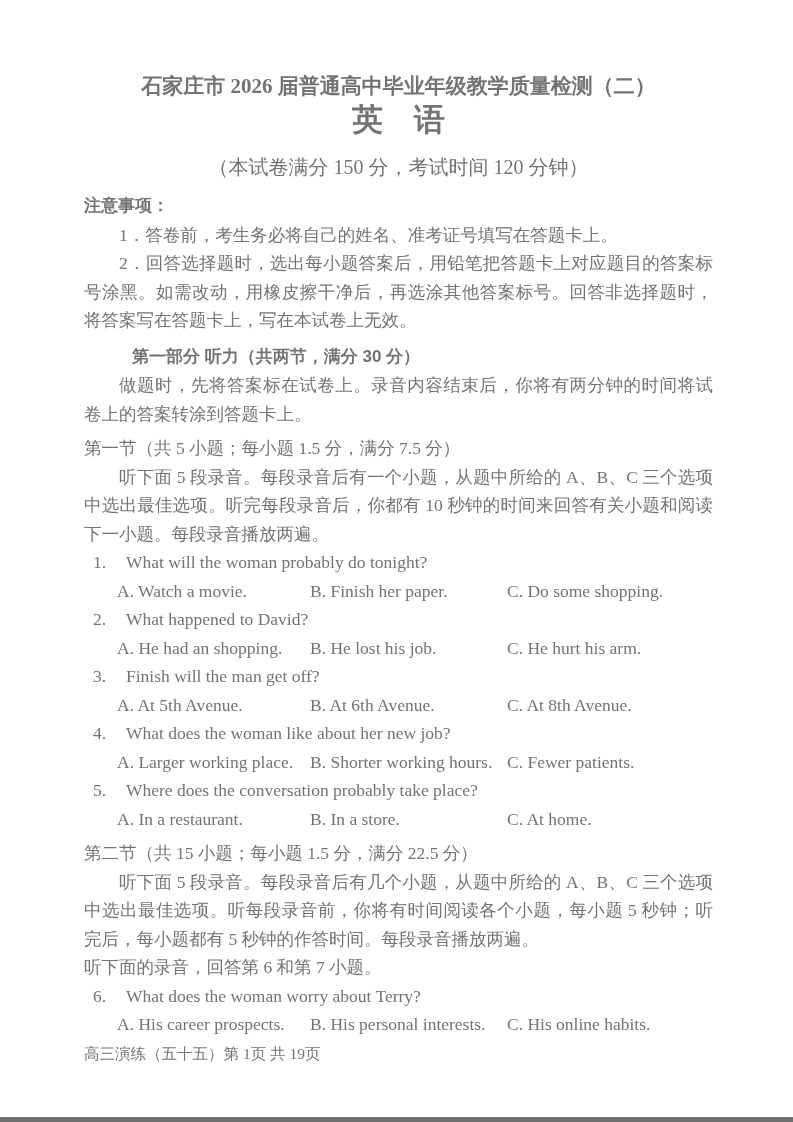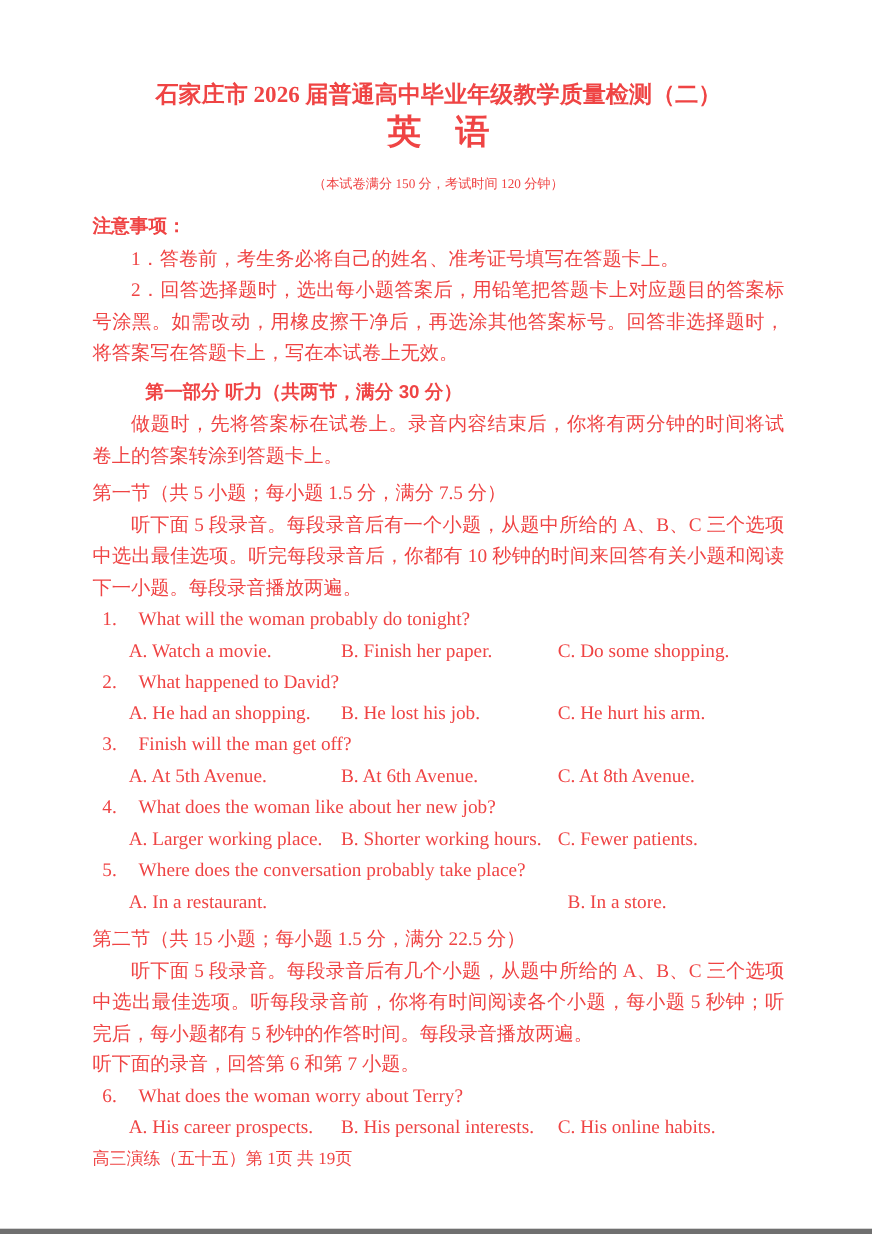--- a/index.html
+++ b/index.html
@@ -33,21 +33,21 @@
   .subject {
     text-align: center;
     font-size: 31px;
     font-weight: bold;
     line-height: 40px;
     white-space: pre;
   }
   .exam-info {
     margin-top: 16px;
     text-align: center;
-    font-size: 12px;
+    font-size: 20px;
     line-height: 22px;
   }
   .notice-h {
     margin-top: 14px;
     font-family: "Liberation Sans", "DejaVu Sans", sans-serif;
     font-weight: bold;
     font-size: 17px;
     line-height: 28.5px;
   }
   .para {
@@ -103,21 +103,21 @@
     position: absolute;
     left: 0;
     bottom: 0;
     width: 793px;
     height: 5px;
   }
 </style>
 </head>
 <body>
 
-<div class="page" style="background: rgb(255, 255, 255); color: #ef4444;">
+<div class="page" style="background: rgb(255, 255, 255); color: #737373;">
   <div class="content">
 
     <h1 class="doc-title">石家庄市 2026 届普通高中毕业年级教学质量检测（二）</h1>
     <div class="subject">英　语</div>
     <div class="exam-info">（本试卷满分 150 分，考试时间 120 分钟）</div>
 
     <div class="notice-h">注意事项：</div>
     <p class="para">1．答卷前，考生务必将自己的姓名、准考证号填写在答题卡上。</p>
     <p class="para">2．回答选择题时，选出每小题答案后，用铅笔把答题卡上对应题目的答案标号涂黑。如需改动，用橡皮擦干净后，再选涂其他答案标号。回答非选择题时，将答案写在答题卡上，写在本试卷上无效。</p>
 
@@ -167,20 +167,21 @@
       <span class="opt-c">C. Fewer patients.</span>
     </div>
 
     <div class="q-row">
       <span class="q-num">5.</span>
       <span class="q-text">Where does the conversation probably take place?</span>
     </div>
     <div class="opts">
       <span class="opt-a">A. In a restaurant.</span>
       <span class="opt-b">B. In a store.</span>
+      <span class="opt-c">C. At home.</span>
     </div>
 
     <div class="sec-h">第二节（共 15 小题；每小题 1.5 分，满分 22.5 分）</div>
     <p class="para">听下面 5 段录音。每段录音后有几个小题，从题中所给的 A、B、C 三个选项中选出最佳选项。听每段录音前，你将有时间阅读各个小题，每小题 5 秒钟；听完后，每小题都有 5 秒钟的作答时间。每段录音播放两遍。</p>
     <div class="sec-h" style="margin-top:0;">听下面的录音，回答第 6 和第 7 小题。</div>
 
     <div class="q-row">
       <span class="q-num">6.</span>
       <span class="q-text">What does the woman worry about Terry?</span>
     </div>

